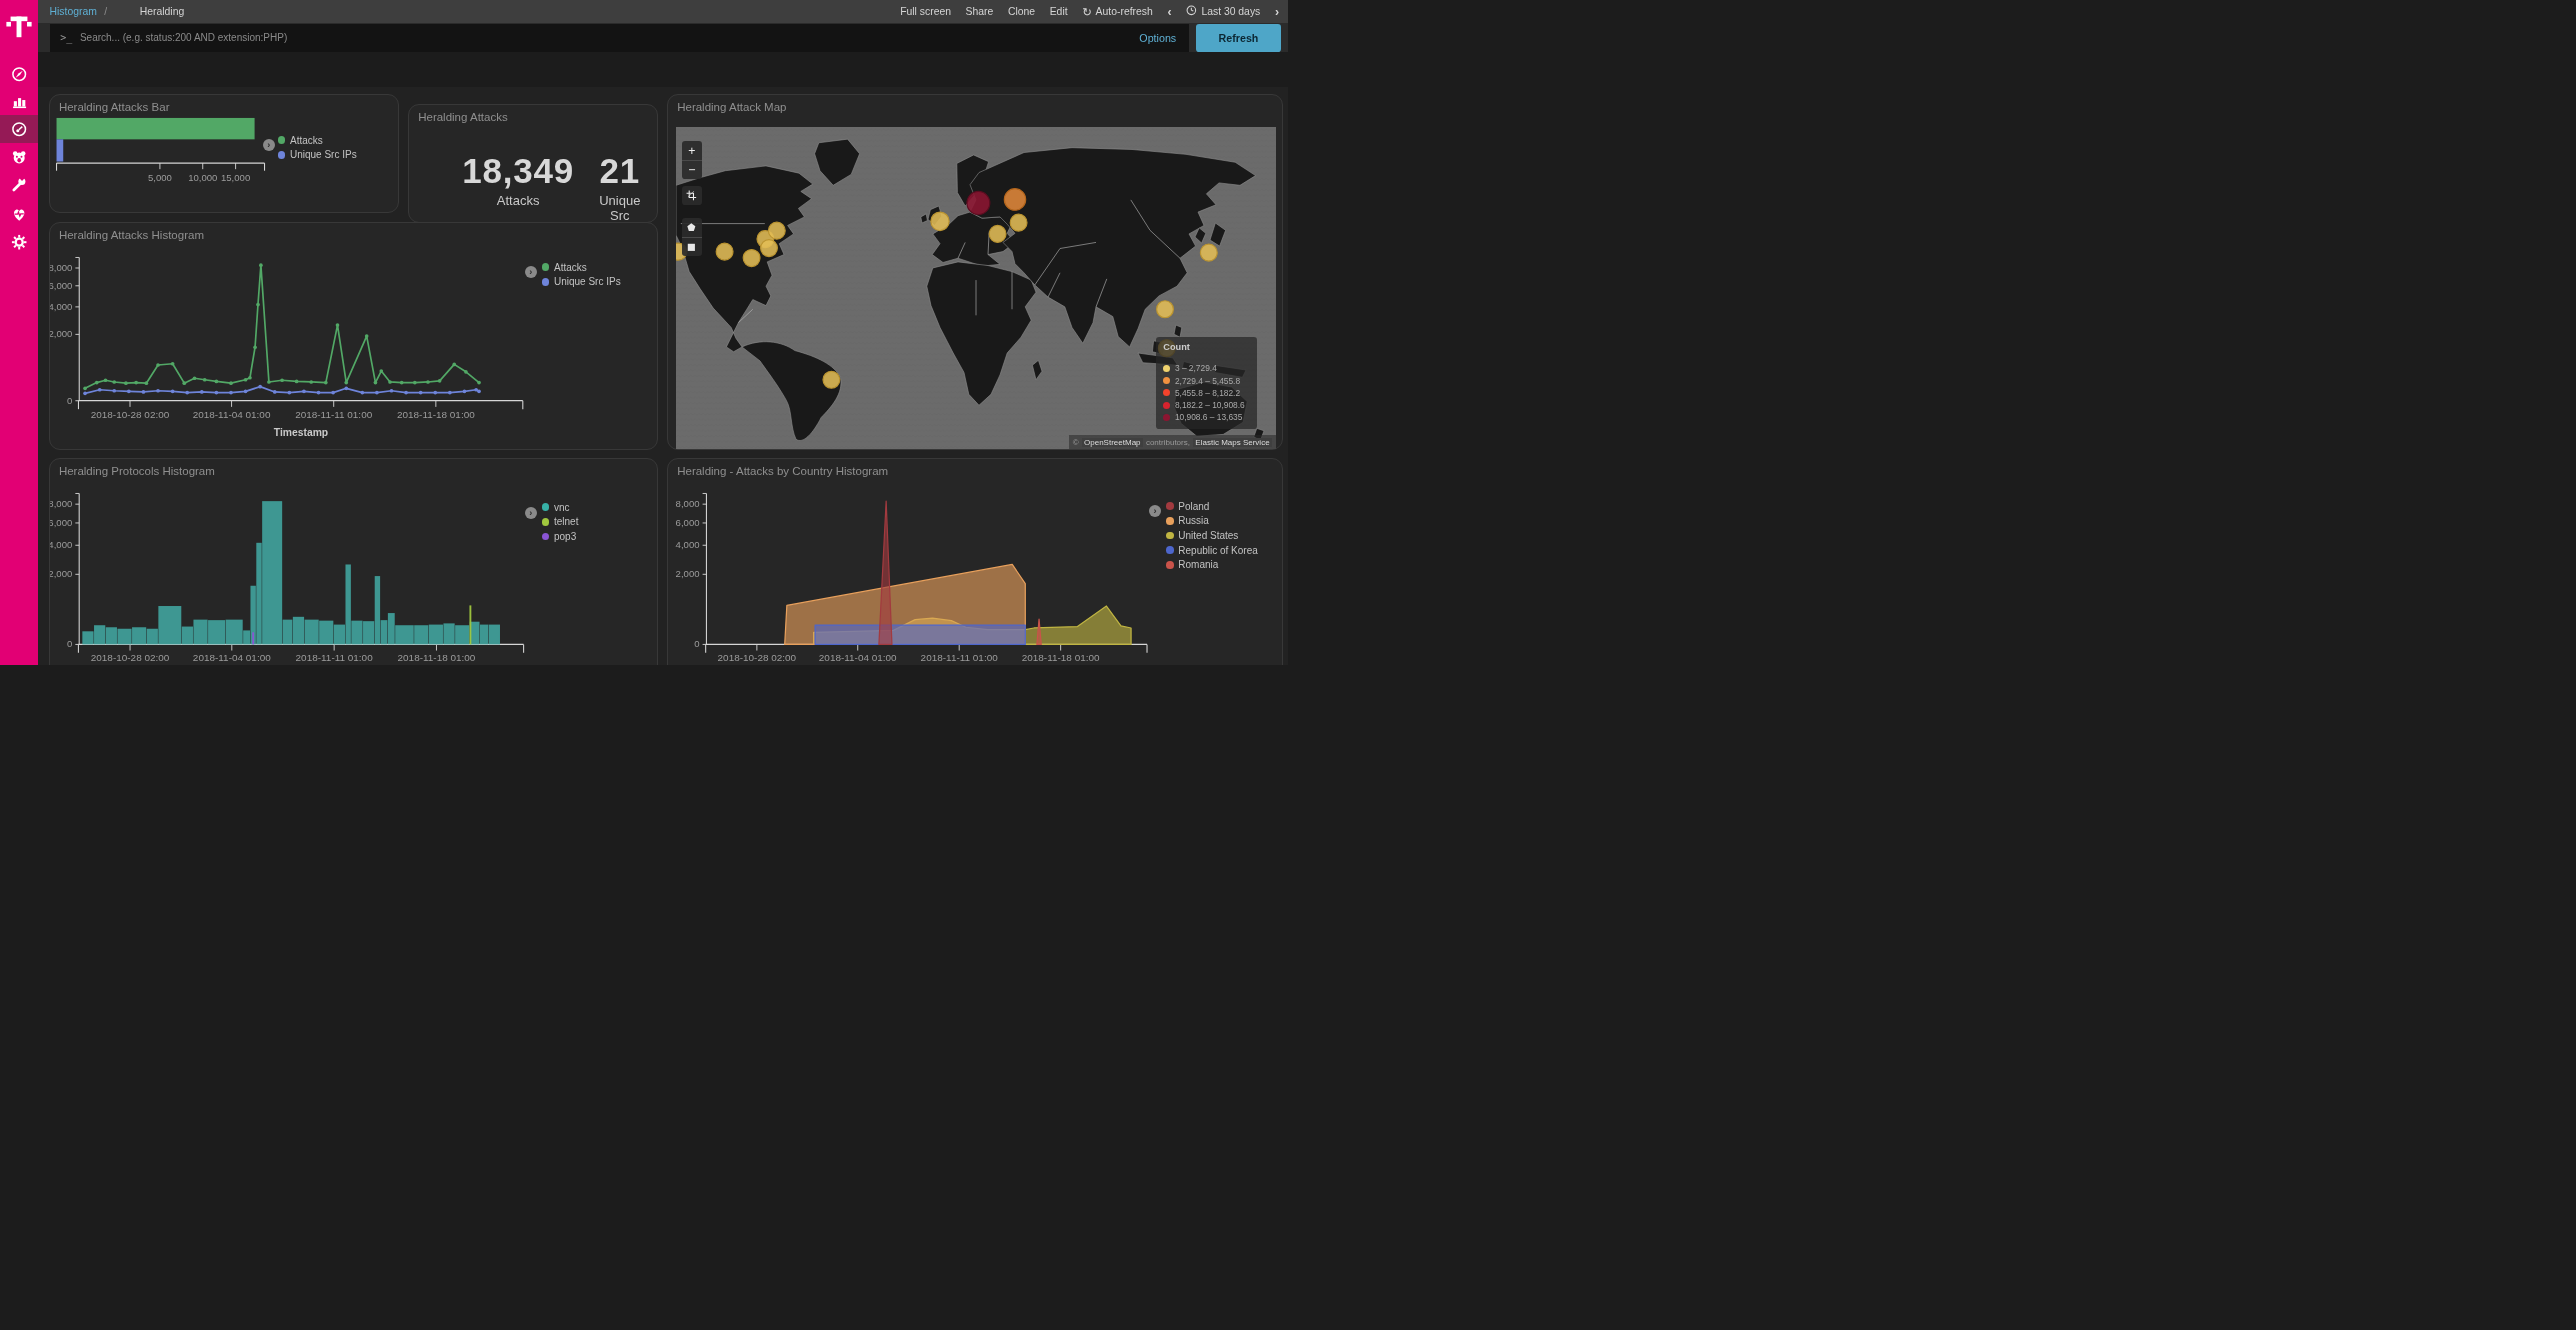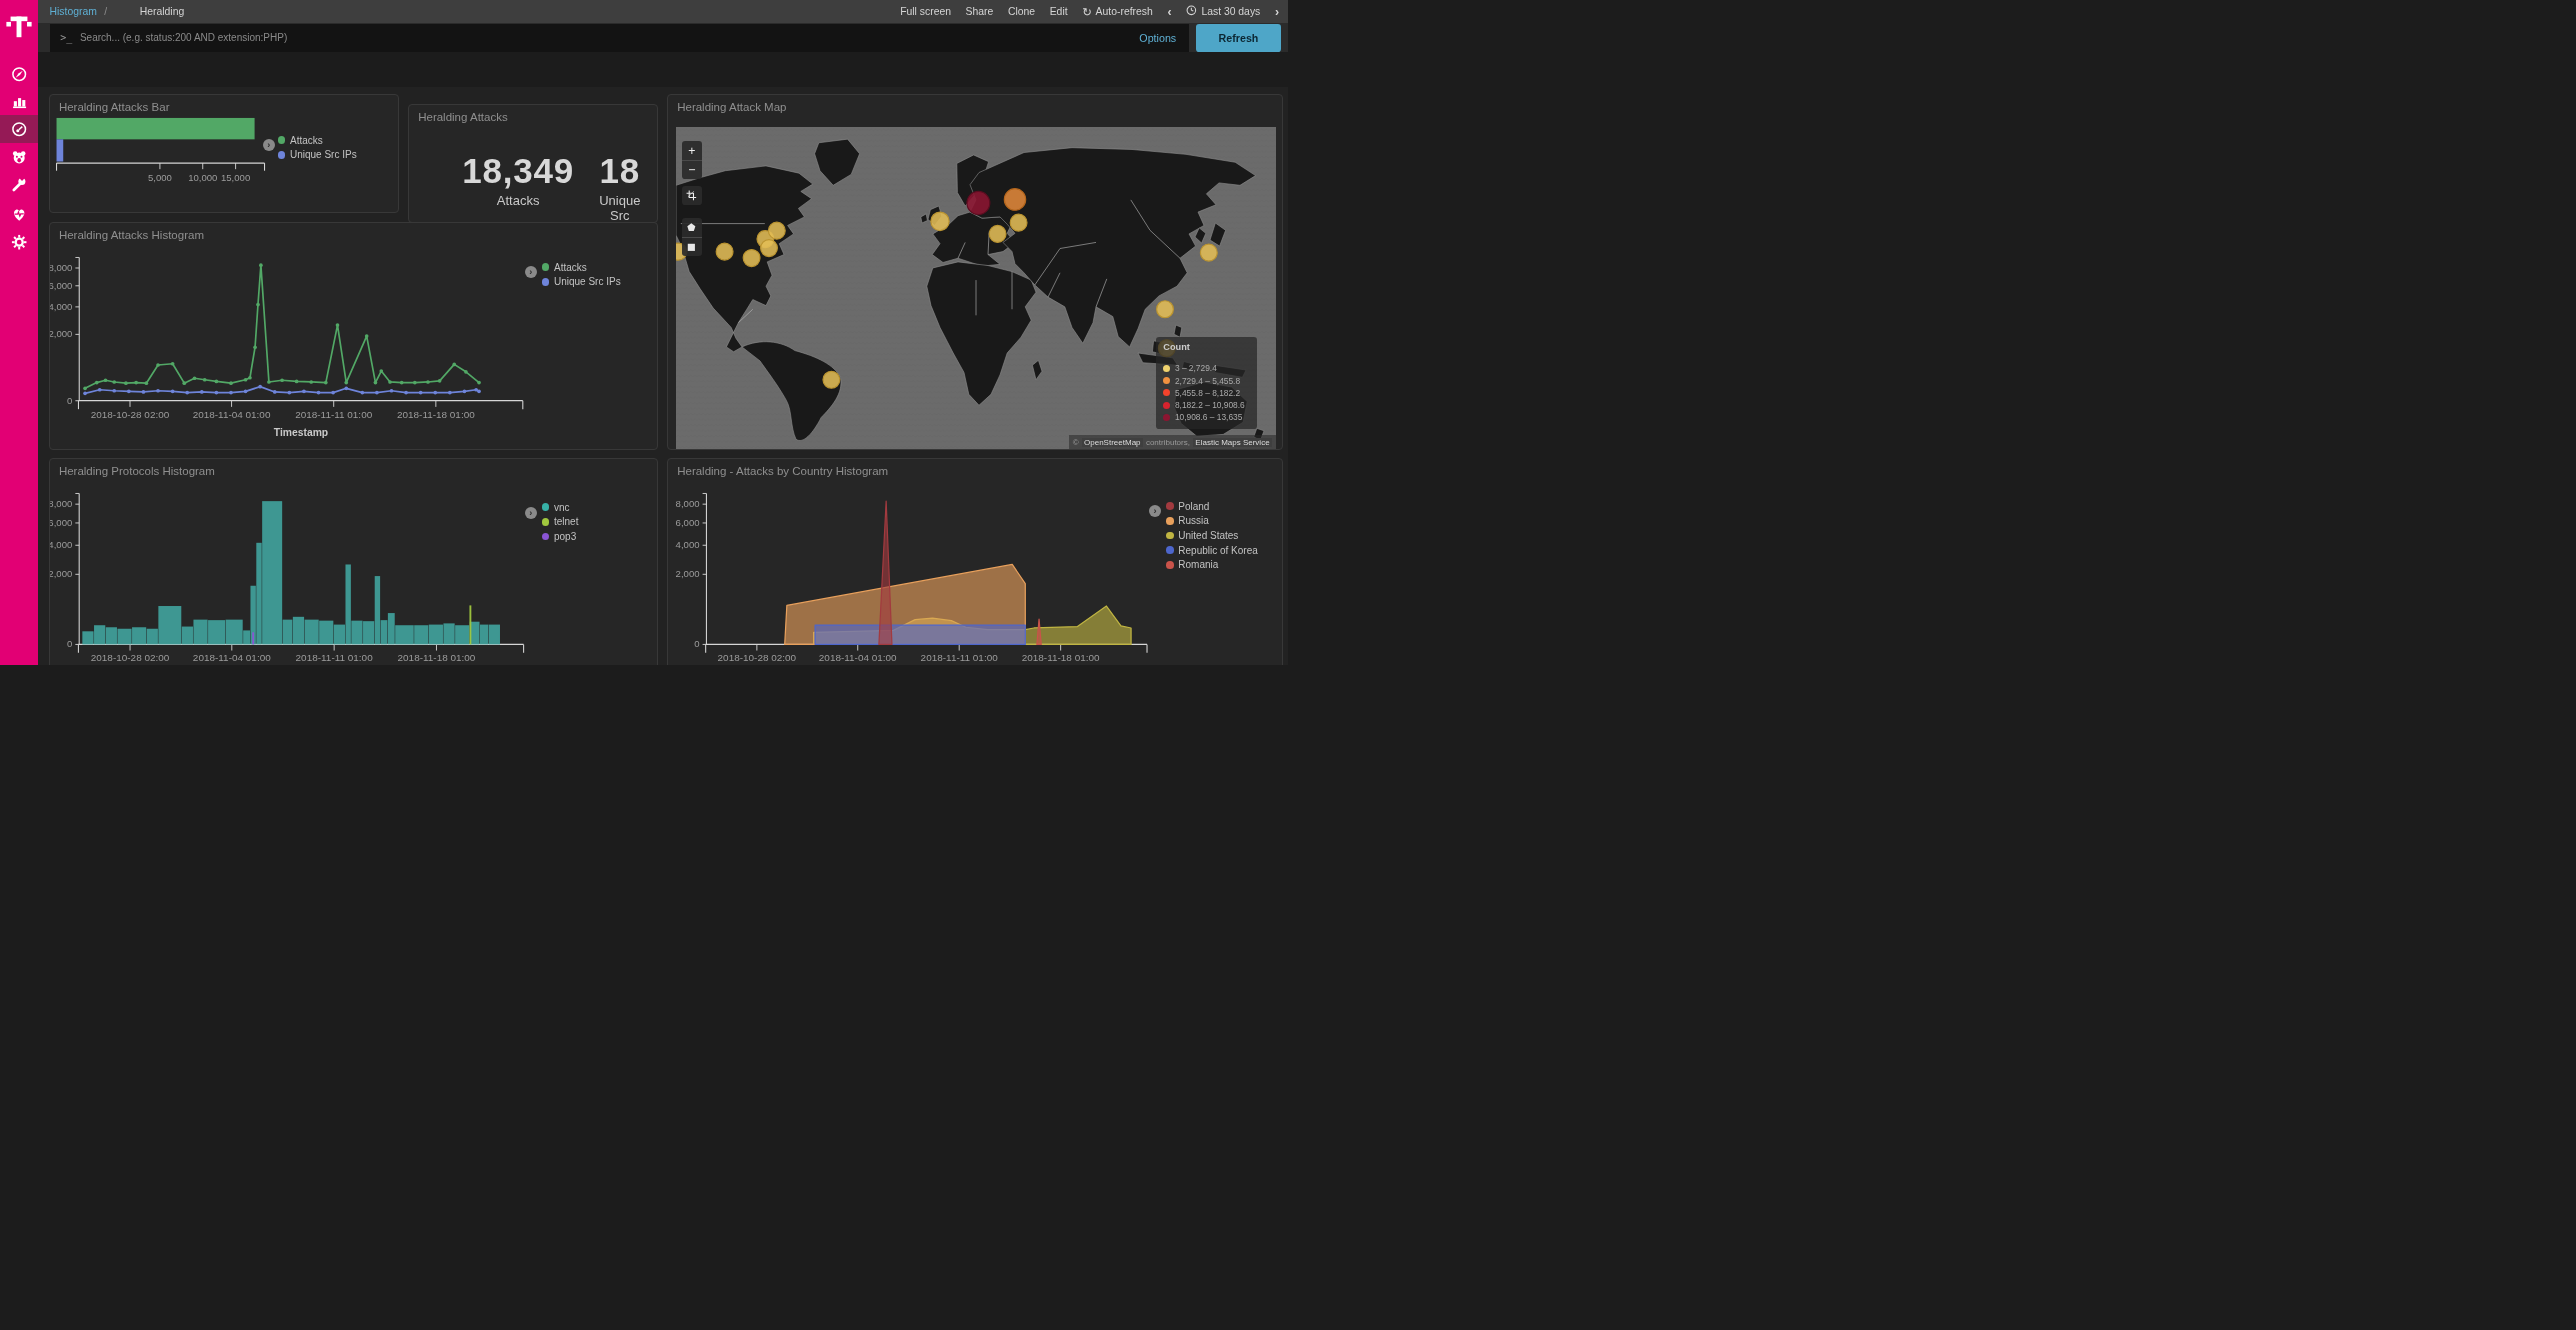--- a/index.html
+++ b/index.html
@@ -36,21 +36,21 @@
   .searchbox input::placeholder { color:#8a8a8a; }
   .options-link { color:#5fb0d4; font-size:10.7px; margin-right:12.3px; cursor:pointer; }
   .refresh-btn { position:absolute; right:7px; top:0.8px; width:85px; height:28px; background:#4ea6c8; color:#0c2733; font-size:10.7px; font-weight:bold; border:none; border-radius:3.1px; cursor:pointer; font-family:inherit; }
 
   .filterrow { position:absolute; left:0; top:52px; width:100%; height:35px; background:#2d2d2d; border-top:0.8px solid #1f1f1f; }
   .addfilter { position:absolute; left:11.5px; top:7px; color:#5fb0d4; font-size:10.4px; cursor:pointer; }
   .addfilter b { font-weight:bold; margin-left:3.1px; }
 
   .content { position:absolute; left:0; top:87px; width:100%; height:578px; background:#222222; }
 
-  .panel { position:absolute; background:#262626; border:0.8px solid #383838; border-radius:4px; }
+  .panel { position:absolute; background:#262626; border:0.8px solid #383838; border-radius:11px; }
   .ptitle { position:absolute; left:9.2px; top:6.1px; font-size:11.5px; color:#8f8f8f; white-space:nowrap; }
   .panel svg.chart { position:absolute; left:0; top:0; }
   svg { font-family:"Liberation Sans", sans-serif; }
 
   
   .legend { position:absolute; }
   .lrow { display:flex; align-items:center; gap:4.6px; height:14.6px; cursor:pointer; }
   .ldot { width:7.7px; height:7.7px; border-radius:50%; flex:0 0 7.7px; }
   .llab { font-size:10px; color:#c3c3c3; white-space:nowrap; }
   .lchev { position:absolute; width:12.3px; height:12.3px; border-radius:50%; background:#8a8a8a; color:#2e2e2e;
@@ -234,21 +234,21 @@
         </div>
       </div>
 
       <div class="panel" style="left:370px;top:17px;width:250px;height:119px">
         <div class="ptitle">Heralding Attacks</div>
         <div class="metric-group" style="left:44%">
           <div class="metric-val">18,349</div>
           <div class="metric-lab">Attacks</div>
         </div>
         <div class="metric-group" style="left:85%">
-          <div class="metric-val">18</div>
+          <div class="metric-val">21</div>
           <div class="metric-lab">Unique Src IPs</div>
         </div>
       </div>
 
       <div class="panel" style="left:629px;top:7px;width:616px;height:356px">
         <div class="ptitle">Heralding Attack Map</div>
         <div class="maparea">
           <svg id="worldmap" width="100%" height="100%" viewBox="0 0 1000 530" preserveAspectRatio="none">
             <defs>
               <pattern id="wv" width="14" height="9" patternUnits="userSpaceOnUse">

